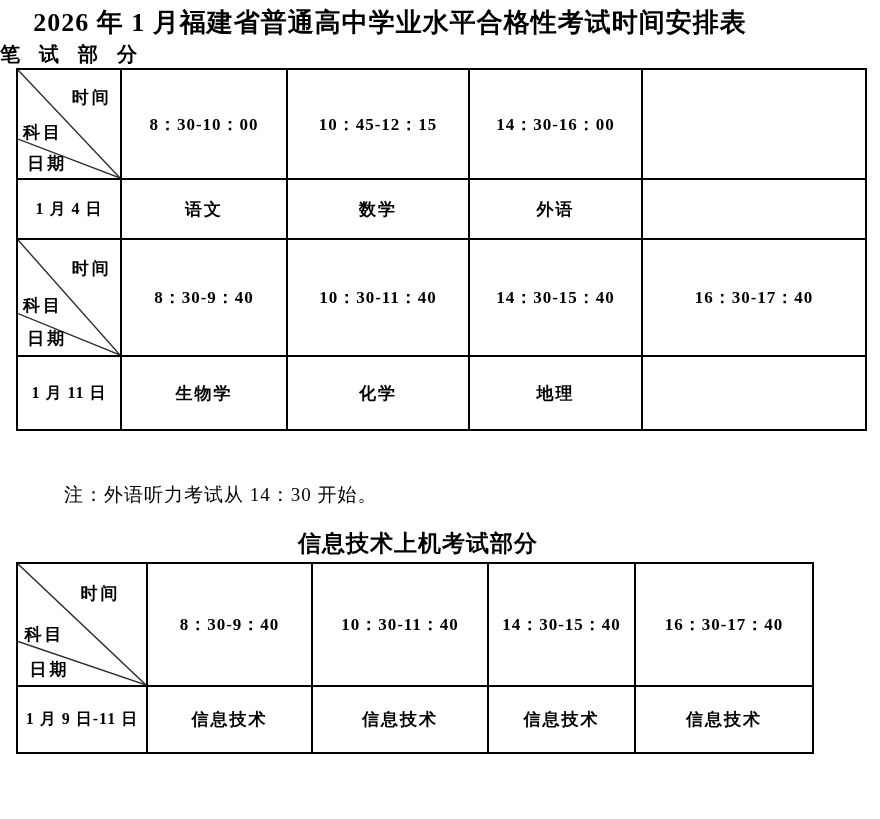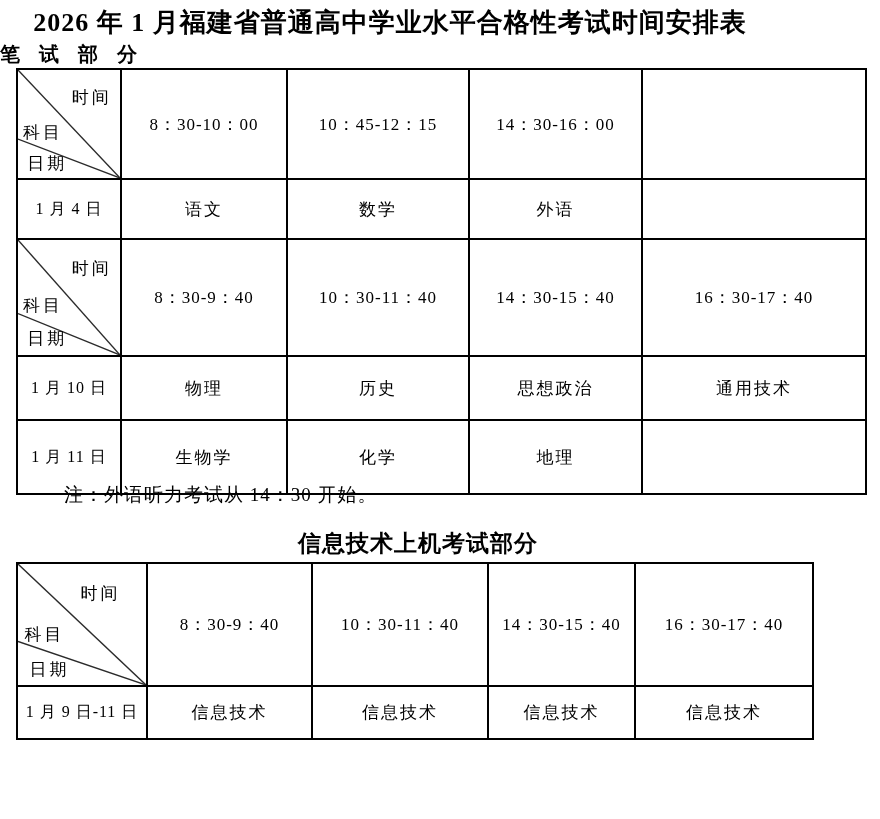--- a/index.html
+++ b/index.html
@@ -30,41 +30,42 @@
     letter-spacing:1px;
     font-family:"Liberation Sans","DejaVu Sans",sans-serif;
   }
   .note-line{
     position:absolute;top:482px;left:64px;
     font-size:19px;letter-spacing:1px;
   }
   table{
     border-collapse:collapse;table-layout:fixed;
     position:absolute;
+    font-weight:bold;
   }
   #written-table{top:68px;left:16px;width:849px;}
   #it-table{top:562px;left:16px;width:796px;}
   td{
     border:2px solid #000;
     text-align:center;vertical-align:middle;
     padding:0;overflow:hidden;
   }
   .time-cell{font-size:17px;letter-spacing:1px;}
   .subject-cell{font-size:17px;letter-spacing:2px;}
   .date-cell{font-size:16px;letter-spacing:1px;}
   
   .w-header{height:110px;}
   .w-row1{height:60px;}
   .w-header2{height:117px;}
   .w-row2{height:64px;}
   .w-row3{height:74px;margin-left:32px;}
   
   .i-header{height:123px;}
   .i-row1{height:58px;}
-  .i-row2{height:53px;margin-left:36px;}
+  .i-row2{height:67px;margin-left:36px;}
   
   .corner{position:relative;}
   .corner svg{position:absolute;left:0;top:0;width:100%;height:100%;display:block;}
   .corner line{stroke:#2b2b2b;stroke-width:1.4;vector-effect:non-scaling-stroke;}
   .corner .lbl{
     position:absolute;font-size:17px;letter-spacing:3px;white-space:nowrap;
   }
   .lbl-time{top:15%;right:8%;}
   .lbl-subject{top:47%;left:5%;}
   .lbl-date{top:76%;left:9%;}
@@ -117,27 +118,20 @@
       </svg>
       <span class="lbl lbl-time">时间</span>
       <span class="lbl lbl-subject">科目</span>
       <span class="lbl lbl-date">日期</span>
     </td>
     <td class="time-cell">8：30-9：40</td>
     <td class="time-cell">10：30-11：40</td>
     <td class="time-cell">14：30-15：40</td>
     <td class="time-cell">16：30-17：40</td>
   </tr>
-  <tr class="w-row2">
-    <td class="date-cell">1 月 10 日</td>
-    <td class="subject-cell">物理</td>
-    <td class="subject-cell">历史</td>
-    <td class="subject-cell">思想政治</td>
-    <td class="subject-cell">通用技术</td>
-  </tr>
   <tr class="w-row3">
     <td class="date-cell">1 月 11 日</td>
     <td class="subject-cell">生物学</td>
     <td class="subject-cell">化学</td>
     <td class="subject-cell">地理</td>
     <td class="subject-cell"></td>
   </tr>
 </tbody>
   </table>
 

